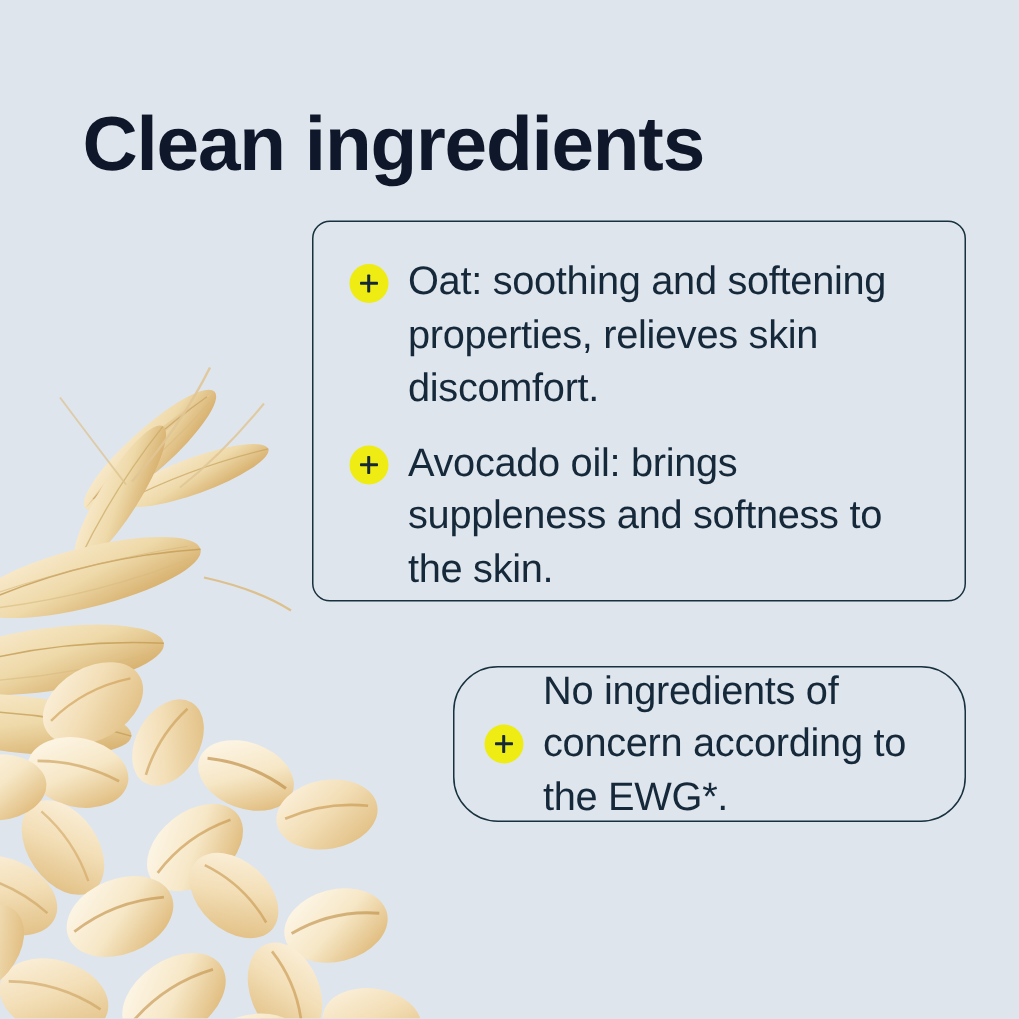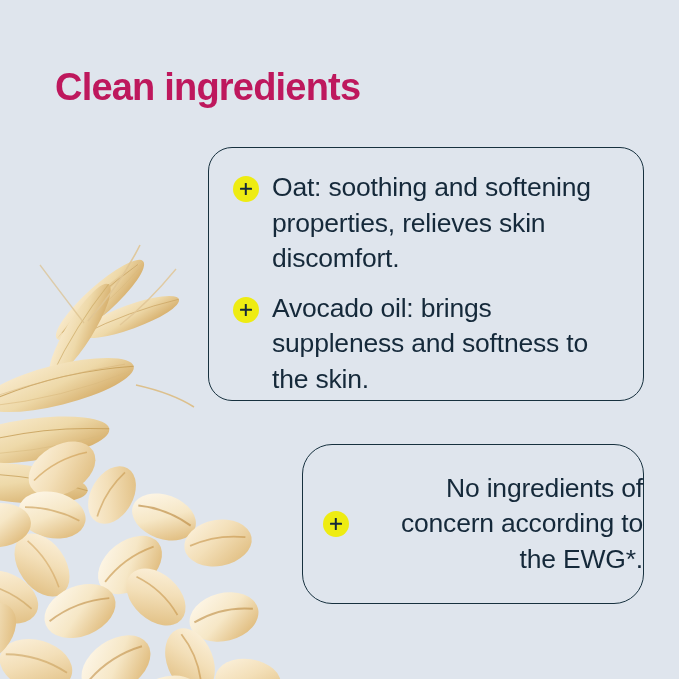--- a/index.html
+++ b/index.html
@@ -29,50 +29,49 @@
     width: 320px;
     height: 470px;
     pointer-events: none;
   }
 
   
   .page-title {
     position: absolute;
     left: 55px;
     top: 33px;
-    font-size: 38px;
+    font-size: 51px;
     font-weight: 700;
     letter-spacing: -0.8px;
-    color: #be185d;
+    color: #0f172a;
     line-height: 58px;
     white-space: nowrap;
   }
 
   
   .card {
     position: absolute;
     box-sizing: border-box;
     border: 1.4px solid #17313f;
     border-radius: 30px;
     background: transparent;
   }
   .card-ingredients {
     left: 208px;
     top: 147px;
     width: 436px;
     height: 254px;
-    border-radius: 24px;
+    border-radius: 12px;
   }
   .card-ewg {
     left: 302px;
     top: 444px;
     width: 342px;
-    height: 160px;
+    height: 104px;
     border-radius: 30px;
-    text-align: right;
   }
 
   
   .bullet-list {
     position: absolute;
     left: 24px;
     top: 22px;
     right: 14px;
   }
   .bullet-row {

